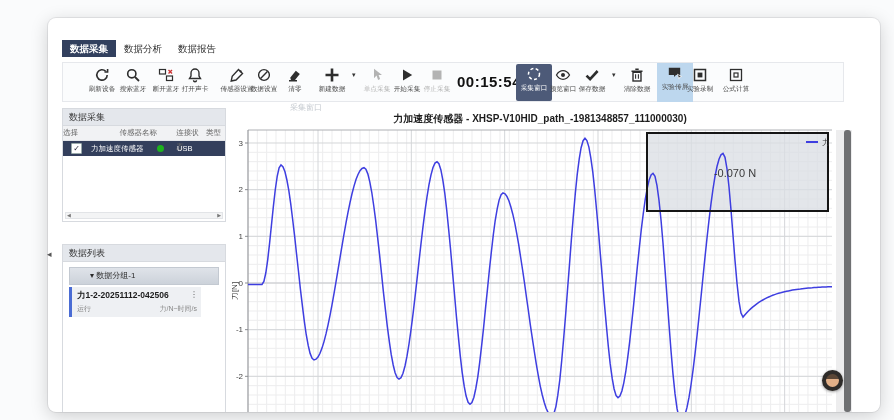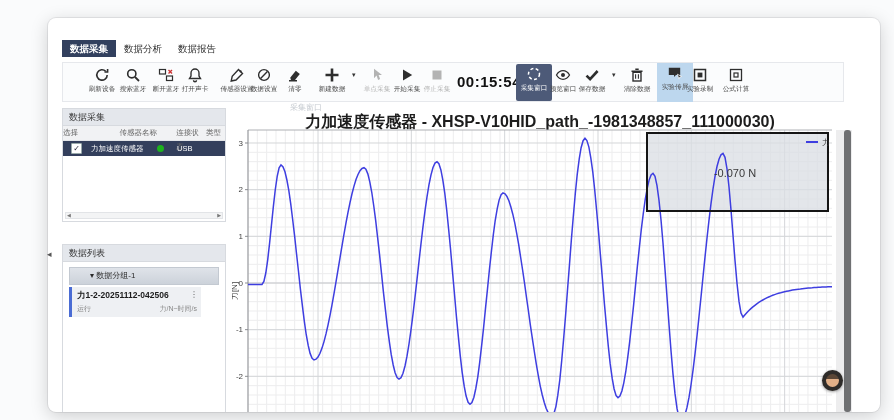--- a/index.html
+++ b/index.html
@@ -43,21 +43,21 @@
   .grouprow{margin:5px 6px 0 6px;height:16px;line-height:16px;background:linear-gradient(#dfe3e9,#ccd2da);
             font-size:8px;color:#2b2b2b;padding-left:20px;border:1px solid #c3c9d1;}
   .dlitem{margin:2px 24px 0 6px;background:#eef0f3;border-left:3px solid #4a6cd4;padding:3px 4px 3px 5px;position:relative;}
   .dlname{font-size:8.5px;color:#1c1c1c;font-weight:bold;}
   .dlsub{display:flex;justify-content:space-between;font-size:7px;color:#888;margin-top:2px;}
   .dlmenu{position:absolute;right:3px;top:3px;font-size:8px;color:#555;}
   
   .chartbox{position:absolute;left:184px;top:84px;width:620px;height:310px;}
   .grouplabel{position:absolute;left:58px;top:0px;font-size:8px;color:#c4c9cf;}
   .charttitle{position:absolute;left:16px;top:10px;width:584px;text-align:center;
-              font-size:16px;font-weight:bold;color:#1d1d1d;}
+              font-size:10px;font-weight:bold;color:#1d1d1d;}
   .plotsvg{position:absolute;left:0;top:24px;}
   
   .vscroll{position:absolute;left:788px;top:112px;width:16px;height:282px;background:#ededee;}
   .vthumb{position:absolute;left:8px;top:0px;width:7px;height:282px;background:#6f7072;border-radius:3px;}
   .avatar{position:absolute;left:774px;top:352px;width:21px;height:21px;border-radius:50%;
           background:#2e2b29;box-shadow:0 1px 3px rgba(0,0,0,.4);}
   .avatar .face{position:absolute;left:4px;top:4px;width:13px;height:13px;border-radius:50%;
                 background:linear-gradient(#5b4636 0 38%,#e3b088 38%);}
   .collapse{position:absolute;left:47px;top:249px;font-size:9px;color:#555;}
 </style>

